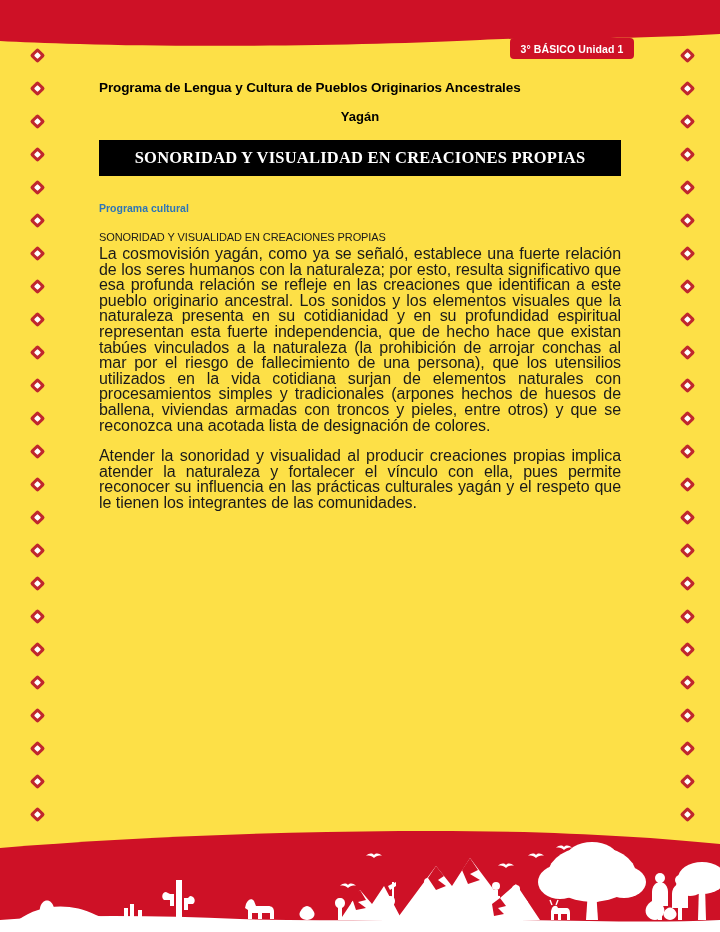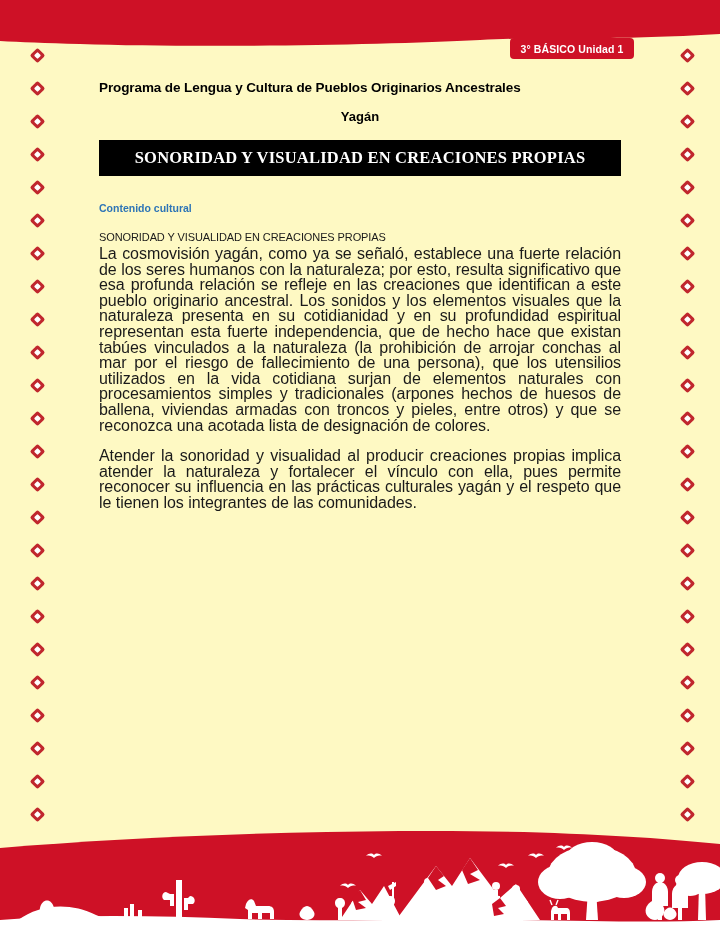--- a/index.html
+++ b/index.html
@@ -14,21 +14,21 @@
 
   body {
     font-family: "Liberation Sans", sans-serif;
     position: relative;
   }
 
   .page {
     position: relative;
     width: 720px;
     height: 932px;
-    background: #fef9c3;
+    background: #fde047;
     overflow: hidden;
   }
 
   
   .top-band {
     position: absolute;
     top: 0;
     left: 0;
     width: 720px;
     height: 56px;
@@ -248,21 +248,21 @@
   </div>
 
   <div class="content">
 
     <div class="doc-title">Programa de Lengua y Cultura de Pueblos Originarios Ancestrales</div>
 
     <div class="doc-subtitle">Yagán</div>
 
     <div class="black-bar">SONORIDAD Y VISUALIDAD EN CREACIONES PROPIAS</div>
 
-    <div class="section-label">Contenido cultural</div>
+    <div class="section-label">Programa cultural</div>
 
     <div class="sub-heading">SONORIDAD Y VISUALIDAD EN CREACIONES PROPIAS</div>
 
     <p class="body-par">La cosmovisión yagán, como ya se señaló, establece una fuerte relación de los seres humanos con la naturaleza; por esto, resulta significativo que esa profunda relación se refleje en las creaciones que identifican a este pueblo originario ancestral. Los sonidos y los elementos visuales que la naturaleza presenta en su cotidianidad y en su profundidad espiritual representan esta fuerte independencia, que de hecho hace que existan tabúes vinculados a la naturaleza (la prohibición de arrojar conchas al mar por el riesgo de fallecimiento de una persona), que los utensilios utilizados en la vida cotidiana surjan de elementos naturales con procesamientos simples y tradicionales (arpones hechos de huesos de ballena, viviendas armadas con troncos y pieles, entre otros) y que se reconozca una acotada lista de designación de colores.</p>
 
     <p class="body-par">Atender la sonoridad y visualidad al producir creaciones propias implica atender la naturaleza y fortalecer el vínculo con ella, pues permite reconocer su influencia en las prácticas culturales yagán y el respeto que le tienen los integrantes de las comunidades.</p>
 
   </div>
 
   <div class="bottom-illustration">

